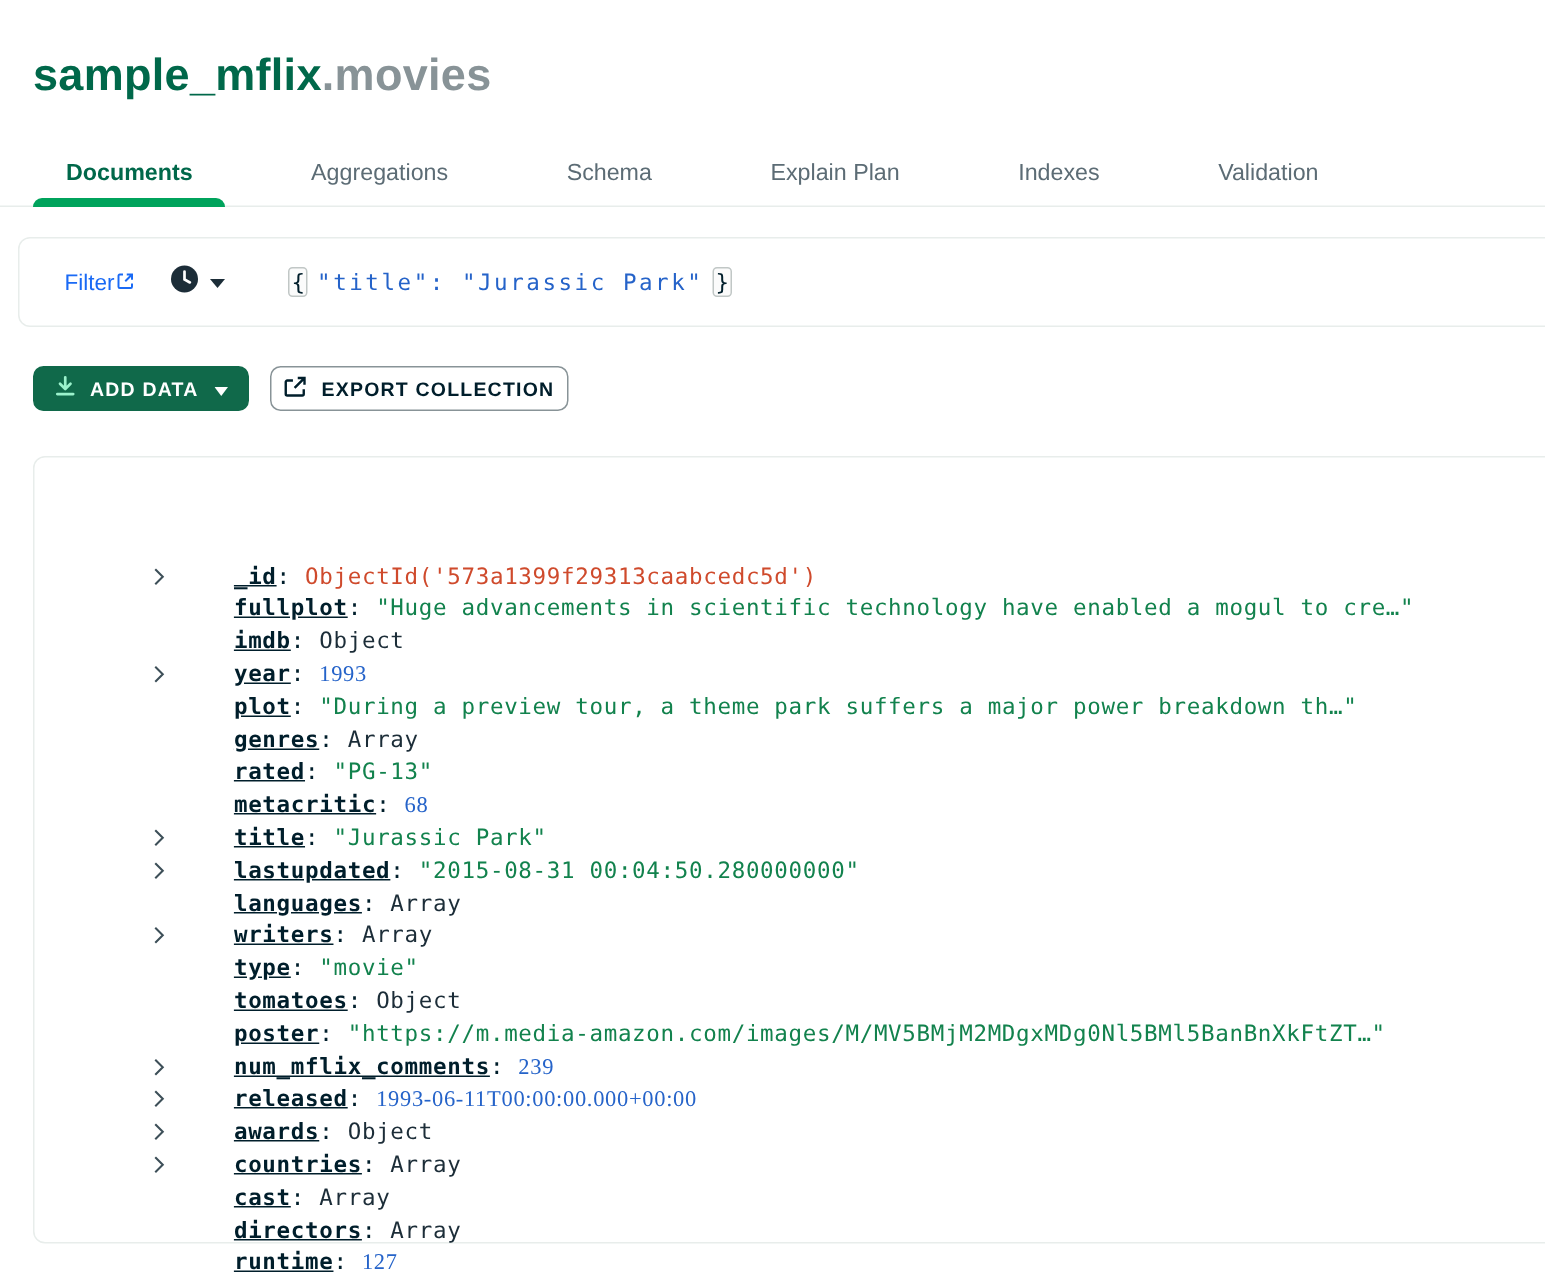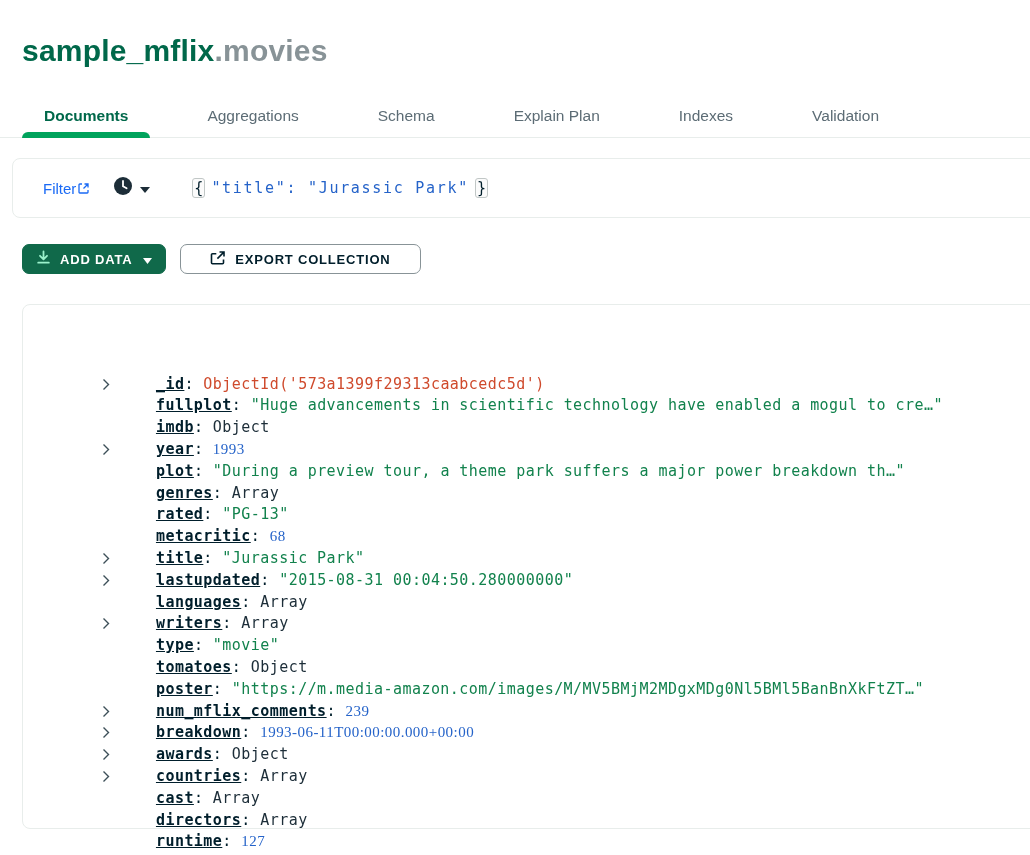--- a/index.html
+++ b/index.html
@@ -68,21 +68,21 @@
   .btn{
     height:30px;border-radius:7px;display:inline-flex;align-items:center;
     font-size:13px;font-weight:700;letter-spacing:.8px;cursor:pointer;white-space:nowrap;
   }
   .btn-primary{
     background:var(--button-green);color:#fff;border:1px solid var(--button-green);
     padding:0 13px;gap:9px;
   }
   .btn-primary .caret{margin-left:2px;}
   .btn-secondary{
-    background:#fff;color:var(--field-dark);border:1px solid #889397;padding:0 29px;gap:9px;
+    background:#fff;color:var(--field-dark);border:1px solid #889397;padding:0 8px;gap:9px;
   }
   
   .doc-card{
     margin:30px -12px 0 22px;height:525px;border:1px solid var(--border);
     border-radius:8px;padding:25px 0 0 95px;background:#fff;
   }
   .doc-row{
     font-family:"DejaVu Sans Mono","Liberation Mono",monospace;
     font-size:15px;letter-spacing:.45px;line-height:21.8px;height:21.8px;
     white-space:pre;position:relative;
@@ -288,21 +288,21 @@
     <span class="fname">poster</span><span class="colon">: </span><span class="fval v-string">"https://m.media-amazon.com/images/M/MV5BMjM2MDgxMDg0Nl5BMl5BanBnXkFtZT…"</span>
   </div>
 
   <div class="doc-row">
     
     <span class="fname">num_mflix_comments</span><span class="colon">: </span><span class="fval v-number">239</span>
   </div>
 
   <div class="doc-row">
     
-    <span class="fname">breakdown</span><span class="colon">: </span><span class="fval v-date">1993-06-11T00:00:00.000+00:00</span>
+    <span class="fname">released</span><span class="colon">: </span><span class="fval v-date">1993-06-11T00:00:00.000+00:00</span>
   </div>
 
   <div class="doc-row">
     <span class="chev">
       <svg width="8" height="13" viewBox="0 0 8 13" fill="none">
           <path d="M1.5 1.5 6.5 6.5 1.5 11.5" stroke="#3D4F58" stroke-width="1.4"></path>
         </svg>
     </span>
     <span class="fname">awards</span><span class="colon">: </span><span class="fval v-object">Object</span>
   </div>

